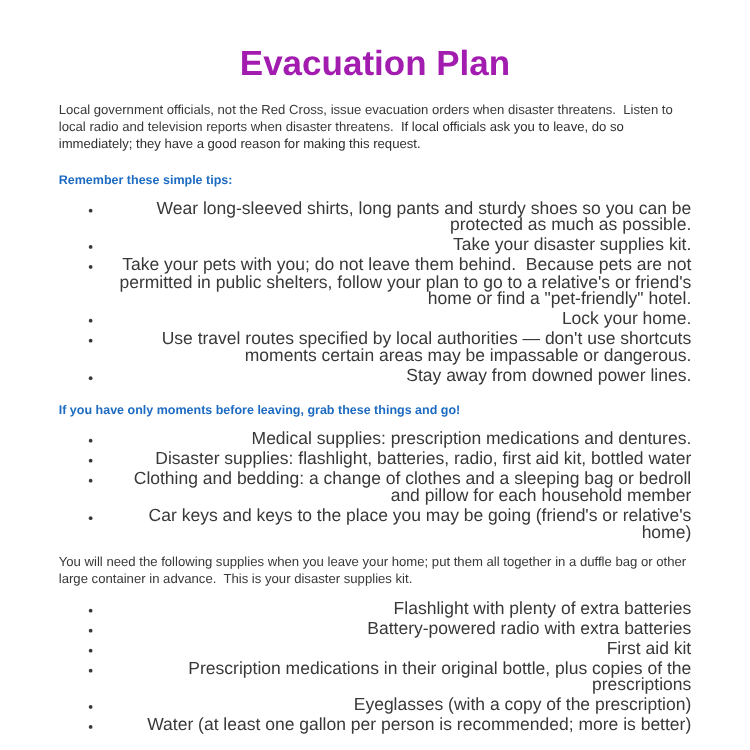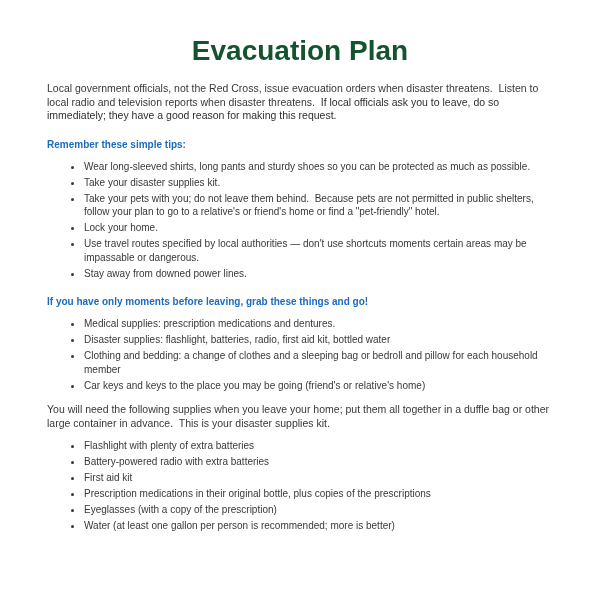--- a/index.html
+++ b/index.html
@@ -15,21 +15,21 @@
     padding: 30px 47px 0 47px;
     font-family: "Liberation Sans", "DejaVu Sans", sans-serif;
     color: #383838;
     overflow: hidden;
   }
   h1.doc-title {
     font-size: 28px;
     line-height: 38px;
     font-weight: bold;
     text-align: center;
-    color: #14532d;
+    color: #a21caf;
     margin: 2px 0 12px 0;
     letter-spacing: 0px;
   }
   .para {
     font-size: 10.5px;
     line-height: 13.5px;
     margin: 9px 0;
     white-space: pre-wrap;
   }
   .para b, .para strong {
@@ -42,25 +42,26 @@
     font-weight: bold;
     color: #1C6BC1;
     margin: 14px 0 7px 0;
   }
   ul.bullet-list {
     margin: 7px 0 11px 0;
     padding: 0 0 0 36px;
     list-style: disc outside;
   }
   ul.bullet-list li {
-    font-size: 10px;
+    font-size: 14px;
     line-height: 13.5px;
     margin: 0 0 2.5px 0;
     padding-left: 1px;
     white-space: pre-wrap;
+    text-align: right;
   }
   ul.bullet-list li::marker {
     color: #383838;
     font-size: 9px;
   }
 </style>
 </head>
 <body>
 
 <div class="page">

